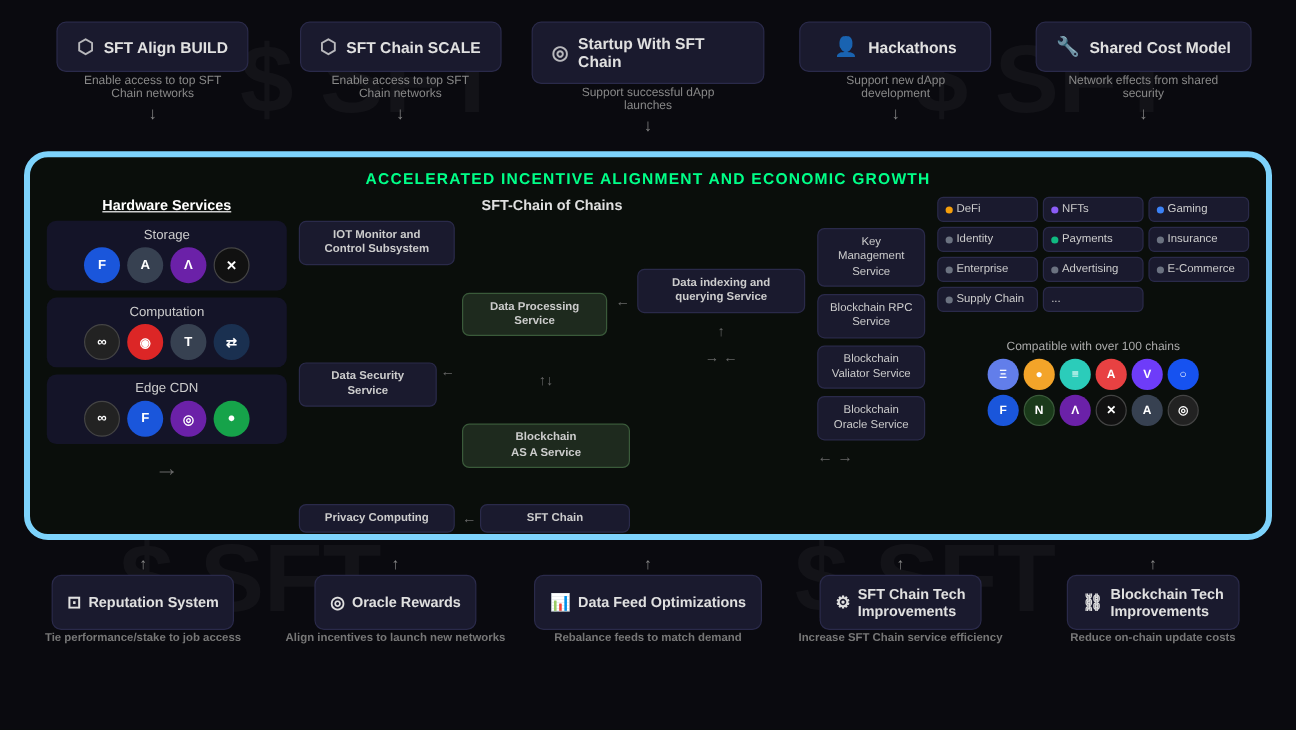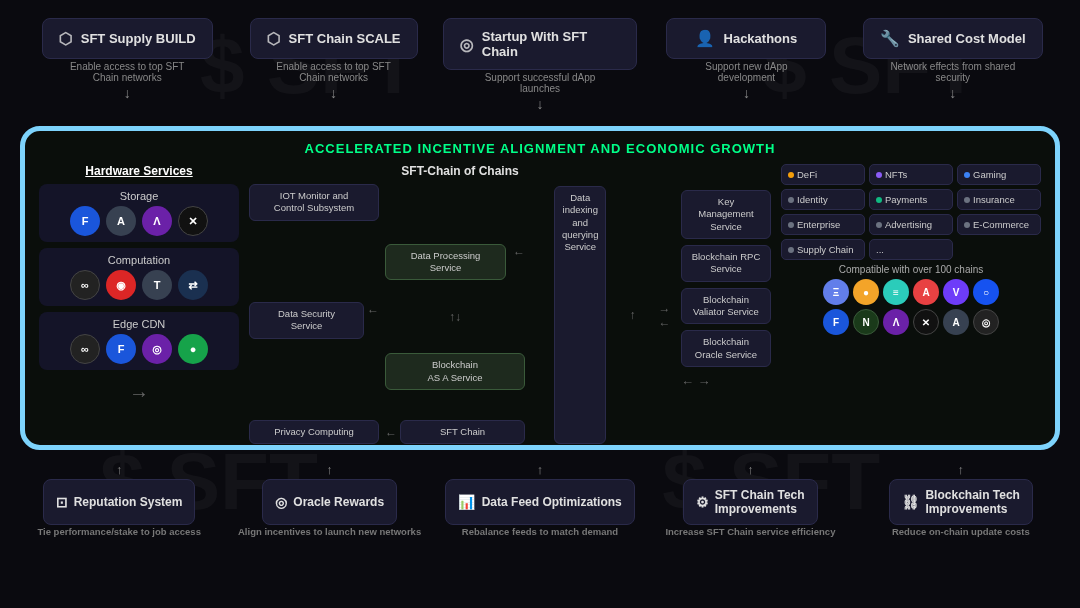--- a/index.html
+++ b/index.html
@@ -169,21 +169,21 @@
 
     
     .right-panel {
       width: 260px;
       flex-shrink: 0;
     }
     .trust-grid {
       display: grid;
       grid-template-columns: 1fr 1fr 1fr;
       gap: 4px;
-      margin-bottom: 4px;
+      margin-bottom: 24px;
     }
     .trust-item {
       background: #1a1a2e;
       border: 1px solid #2a2a4a;
       border-radius: 5px;
       padding: 4px 6px;
       font-size: 9.5px;
       color: #ccc;
       display: flex;
       align-items: center;
@@ -266,21 +266,21 @@
 
 <div class="watermark watermark-1">$ SFT</div>
 <div class="watermark watermark-2">$ SFT</div>
 <div class="watermark watermark-3">$ SFT</div>
 <div class="watermark watermark-4">$ SFT</div>
 
 <div class="top-row">
   <div class="top-item">
     <div class="top-card">
       <span class="top-card-icon">⬡</span>
-      <span>SFT Supply BUILD</span>
+      <span>SFT Align BUILD</span>
     </div>
     <div class="top-card-desc">Enable access to top SFT Chain networks</div>
     <div class="arrow-down">↓</div>
   </div>
   <div class="top-item">
     <div class="top-card">
       <span class="top-card-icon">⬡</span>
       <span>SFT Chain SCALE</span>
     </div>
     <div class="top-card-desc">Enable access to top SFT Chain networks</div>
@@ -349,21 +349,21 @@
           <div class="chain-icon" style="background:#16a34a">●</div>
         </div>
       </div>
 
       <div style="text-align:center;margin-top:10px;font-size:20px;color:#666">→</div>
     </div>
 
     <div class="center-panel">
       <div class="center-title">SFT-Chain of Chains</div>
 
-      <div style="display:flex;gap:6px;height:260px;">
+      <div style="display:flex;gap:6px;height:260px;font-weight:bold;">
 
         <div style="width:130px;display:flex;flex-direction:column;gap:5px;justify-content:space-between;">
           <div class="chain-box">IOT Monitor and<br>Control Subsystem</div>
           <div style="display:flex;gap:3px">
             <div class="chain-box" style="flex:1">Data Security<br>Service</div>
             <span style="color:#666;font-size:12px">←</span>
           </div>
           <div class="chain-box">Privacy Computing</div>
         </div>
 
@@ -376,21 +376,21 @@
           <div style="display:flex;align-items:center;justify-content:center;gap:4px">
             <span style="color:#666;font-size:12px">↑↓</span>
           </div>
           <div class="chain-box highlight">Blockchain<br>AS A Service</div>
           <div style="display:flex;align-items:center;gap:3px">
             <span style="color:#666;font-size:12px">←</span>
             <div class="chain-box" style="flex:1">SFT Chain</div>
           </div>
         </div>
 
-        <div style="width:140px;display:flex;flex-direction:row;gap:23px;justify-content:flex-start;padding-top:2px;">
+        <div style="width:140px;display:flex;flex-direction:column;gap:8px;justify-content:flex-start;padding-top:2px;">
           <div style="height:30px"></div>
           <div class="chain-box">Data indexing and<br>querying Service</div>
           <div style="display:flex;align-items:center;justify-content:center">
             <span style="color:#666;font-size:12px">↑</span>
           </div>
           <div style="display:flex;align-items:center;justify-content:center;font-size:12px;color:#666">→ ←</div>
         </div>
 
       </div>
     </div>

